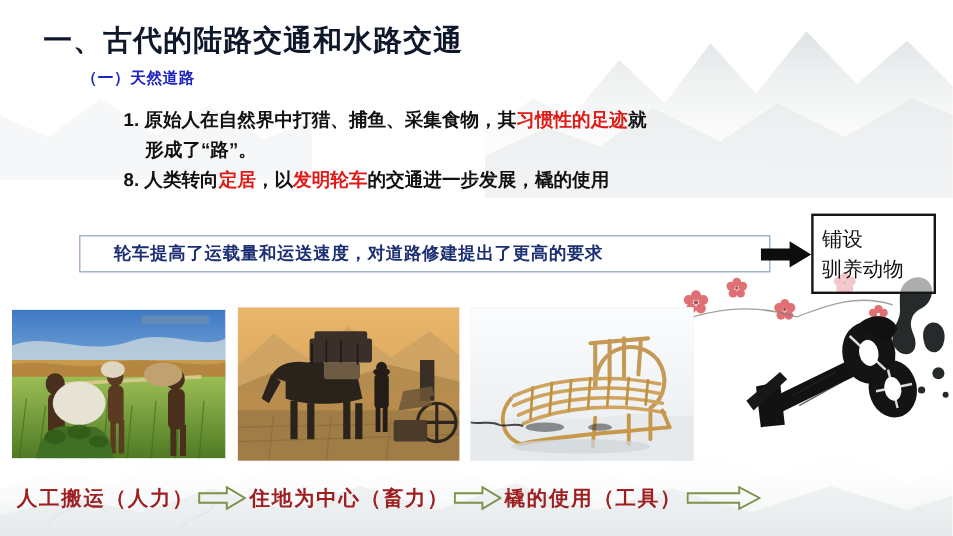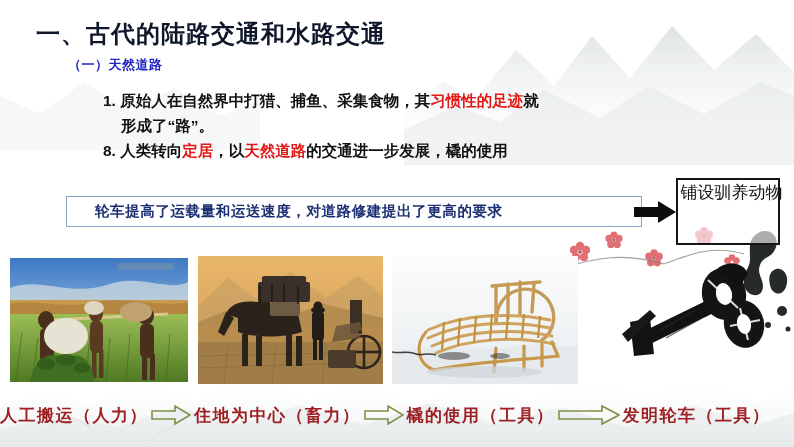--- a/index.html
+++ b/index.html
@@ -113,20 +113,21 @@
   }
 
   .result-box {
     position: absolute;
     left: 676px; top: 178px;
     width: 104px; height: 67px;
     border: 2px solid #161616;
     box-sizing: border-box;
     background: rgba(255,255,255,.62);
     display: flex;
+    flex-direction: column;
     justify-content: center;
     padding-left: 7px;
   }
   .result-line {
     font-size: 17px;
     color: #121212;
     line-height: 25px;
     white-space: nowrap;
   }
 
@@ -138,20 +139,21 @@
   }
   .photo svg { display: block; width: 100%; height: 100%; }
 
   
   .caption-row {
     position: absolute;
     left: 0; top: 398px;
     width: 794px; height: 34px;
     display: flex;
     align-items: center;
+    padding-left: 14px;
     box-sizing: border-box;
   }
   .cap-text {
     font-family: "Liberation Serif", "DejaVu Serif", serif;
     font-size: 17px;
     font-weight: bold;
     color: #9e1f22;
     letter-spacing: 1.5px;
     white-space: nowrap;
   }
@@ -257,21 +259,21 @@
       </g>
     </svg>
   </div>
 
   <div class="title">一、古代的陆路交通和水路交通</div>
   <div class="subtitle">（一）天然道路</div>
 
   <div class="body-block">
     <p><span>1. 原始人在自然界中打猎、捕鱼、采集食物，其</span><span class="hl">习惯性的足迹</span><span>就</span></p>
     <p class="ln2">形成了“路”。</p>
-    <p><span>8. 人类转向</span><span class="hl">定居</span><span>，以</span><span class="hl">天然道路</span><span>的交通进一步发展，橇的使用</span></p>
+    <p><span>8. 人类转向</span><span class="hl">定居</span><span>，以</span><span class="hl">发明轮车</span><span>的交通进一步发展，橇的使用</span></p>
   </div>
 
   <div class="callout">
     <span class="callout-text">轮车提高了运载量和运送速度，对道路修建提出了更高的要求</span>
   </div>
 
   <svg class="arrow-black" viewBox="0 0 42 24">
     <path d="M0,7 L24,7 L24,1 L42,12 L24,23 L24,17 L0,17 Z" fill="#0d0d0d"></path>
   </svg>
 
@@ -524,16 +526,15 @@
     <span class="cap-text">住地为中心（畜力）</span>
     <svg class="cap-arrow a2" viewBox="0 0 40 20">
       <path d="M1,6 L24,6 L24,1 L39,10 L24,19 L24,14 L1,14 Z" fill="none" stroke="#7f9048" stroke-width="1.6"></path>
     </svg>
 
     <span class="cap-text">橇的使用（工具）</span>
     <svg class="cap-arrow a3" viewBox="0 0 62 20">
       <path d="M1,6 L44,6 L44,1 L61,10 L44,19 L44,14 L1,14 Z" fill="none" stroke="#7f9048" stroke-width="1.6"></path>
     </svg>
 
-    <span class="cap-text">发明轮车（工具）</span>
   </div>
 
 </div>
 
 </body></html>

